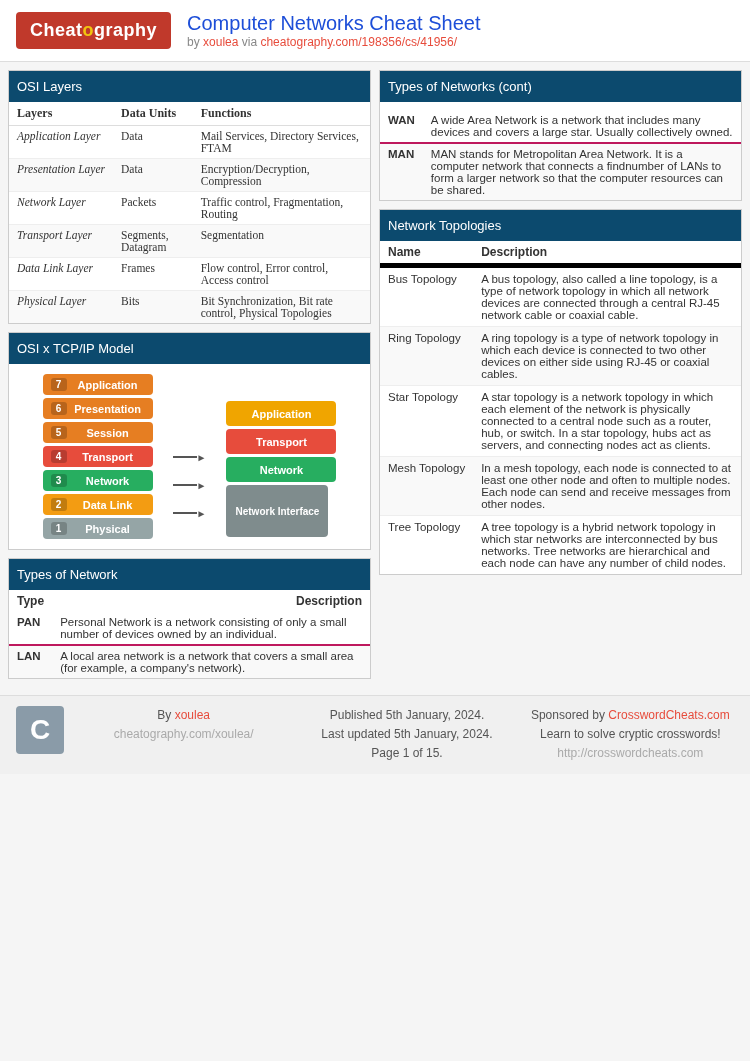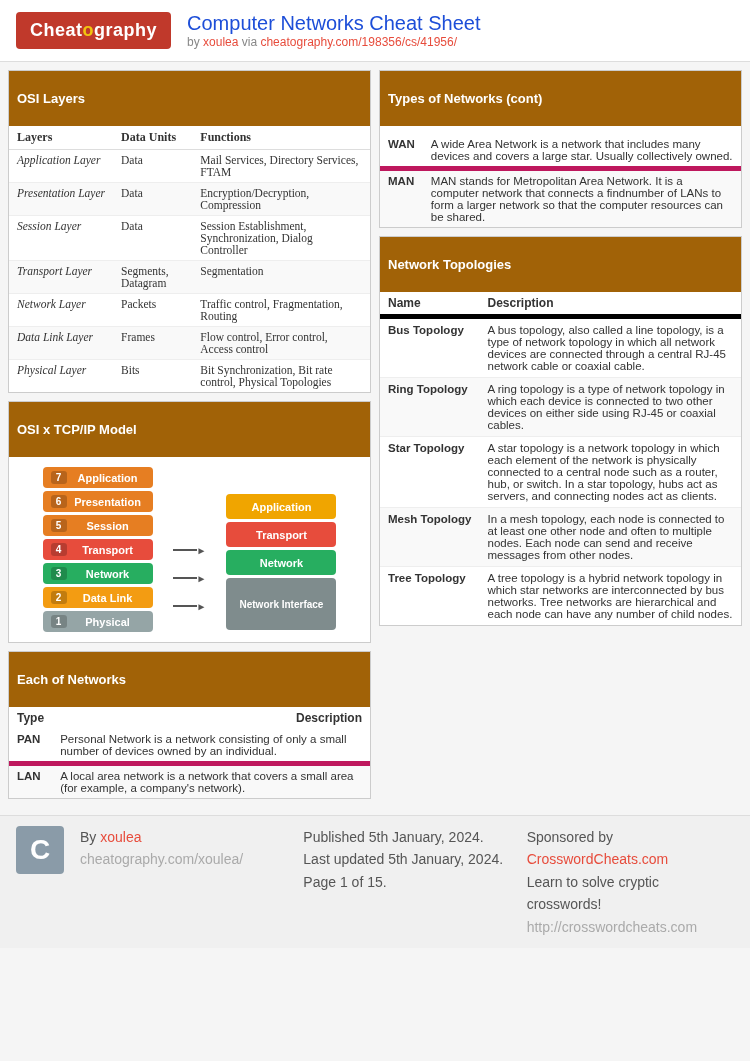--- a/index.html
+++ b/index.html
@@ -68,24 +68,24 @@
       flex-direction: column;
       gap: 8px;
     }
 
     
     .section-box {
       border: 1px solid #ccc;
       background: #fff;
     }
     .section-header {
-      background: #a16207;
+      background: #0c4a6e;
       color: #fff;
-      font-weight: bold;
-      padding: 20px 8px;
+      font-weight: normal;
+      padding: 8px 8px;
       font-size: 13px;
     }
 
     
     .data-table {
       width: 100%;
       border-collapse: collapse;
       font-family: Liberation Serif, serif;
     }
     .data-table th {
@@ -161,38 +161,38 @@
     .color-6 { background: #e67e22; }
     .color-5 { background: #e67e22; }
     .color-4 { background: #e74c3c; }
     .color-3 { background: #27ae60; }
     .color-2 { background: #f39c12; }
     .color-1 { background: #95a5a6; }
 
     .tcp-application { background: #f0a500; width: 110px; }
     .tcp-transport { background: #e74c3c; width: 110px; }
     .tcp-network { background: #27ae60; width: 110px; }
-    .tcp-netinterface { background: #7f8c8d; width: 110px; text-align: center; font-size: 10px; }
+    .tcp-netinterface { background: #7f8c8d; width: 102px; text-align: center; font-size: 10px; }
 
     
     .types-table {
       width: 100%;
       border-collapse: collapse;
     }
     .types-table th {
       text-align: right;
       font-weight: bold;
       padding: 4px 8px;
       font-size: 12px;
     }
     .types-table td {
       padding: 4px 8px;
       vertical-align: top;
       font-size: 11.5px;
-      border-bottom: 5px solid #be185d;
+      border-bottom: 2px solid #be185d;
     }
     .types-table tr:last-child td {
       border-bottom: none;
     }
     .types-table tr:nth-child(even) td {
       background: #f9f9f9;
     }
     .type-col { width: 40px; font-weight: bold; }
 
     
@@ -215,23 +215,24 @@
       height: 48px;
       display: flex;
       align-items: center;
       justify-content: center;
       border-radius: 4px;
       flex-shrink: 0;
     }
 
     .footer-col {
       flex: 1;
-      font-size: 14px;
+      font-size: 12px;
       color: #555;
       line-height: 1.6;
+      text-align: center;
     }
     .footer-col a { color: #e74c3c; text-decoration: none; }
     .footer-col .gray-link { color: #aaa; }
 
     .network-topologies-table {
       width: 100%;
       border-collapse: collapse;
     }
     .network-topologies-table th {
       text-align: left;
@@ -245,21 +246,21 @@
       vertical-align: top;
       font-size: 11.5px;
       border-bottom: 1px solid #eee;
     }
     .network-topologies-table tr:last-child td {
       border-bottom: none;
     }
     .network-topologies-table tr:nth-child(even) td {
       background: #f9f9f9;
     }
-    .topo-name-col { white-space: nowrap; width: 70px; font-weight: bold; }
+    .topo-name-col { white-space: nowrap; width: 70px; font-weight: normal; }
 
     .tcp-stack-wrapper {
       display: flex;
       flex-direction: column;
       gap: 3px;
       padding-top: 25px; 
     }
 
     .arrows-wrapper {
       display: flex;
@@ -320,33 +321,28 @@
       <td class="layer-name">Application Layer</td>
       <td>Data</td>
       <td>Mail Services, Directory Services, FTAM</td>
     </tr>
             <tr>
       <td class="layer-name">Presentation Layer</td>
       <td>Data</td>
       <td>Encryption/Decryption, Compression</td>
     </tr>
             <tr>
-      <td class="layer-name">Session Layer</td>
-      <td>Data</td>
-      <td>Session Establishment, Synchronization, Dialog Controller</td>
+      <td class="layer-name">Network Layer</td>
+      <td>Packets</td>
+      <td>Traffic control, Fragmentation, Routing</td>
     </tr>
             <tr>
       <td class="layer-name">Transport Layer</td>
       <td>Segments, Datagram</td>
       <td>Segmentation</td>
-    </tr>
-            <tr>
-      <td class="layer-name">Network Layer</td>
-      <td>Packets</td>
-      <td>Traffic control, Fragmentation, Routing</td>
     </tr>
             <tr>
       <td class="layer-name">Data Link Layer</td>
       <td>Frames</td>
       <td>Flow control, Error control, Access control</td>
     </tr>
             <tr>
       <td class="layer-name">Physical Layer</td>
       <td>Bits</td>
       <td>Bit Synchronization, Bit rate control, Physical Topologies</td>
@@ -416,21 +412,21 @@
               <span class="layer-label">Network</span>
             </div>
             <div class="layer-block tcp-netinterface" style="height: 52px; justify-content: center;">
               <span class="layer-label">Network Interface</span>
             </div>
           </div>
       </div>
     </div>
 
     <div class="section-box">
-      <div class="section-header">Each of Networks</div>
+      <div class="section-header">Types of Network</div>
       <table class="types-table">
         <thead>
           <tr>
             <th class="type-col">Type</th>
             <th>Description</th>
           </tr>
         </thead>
         <tbody id="types-networks-tbody">
         <tr>
       <td class="type-col">PAN</td>

